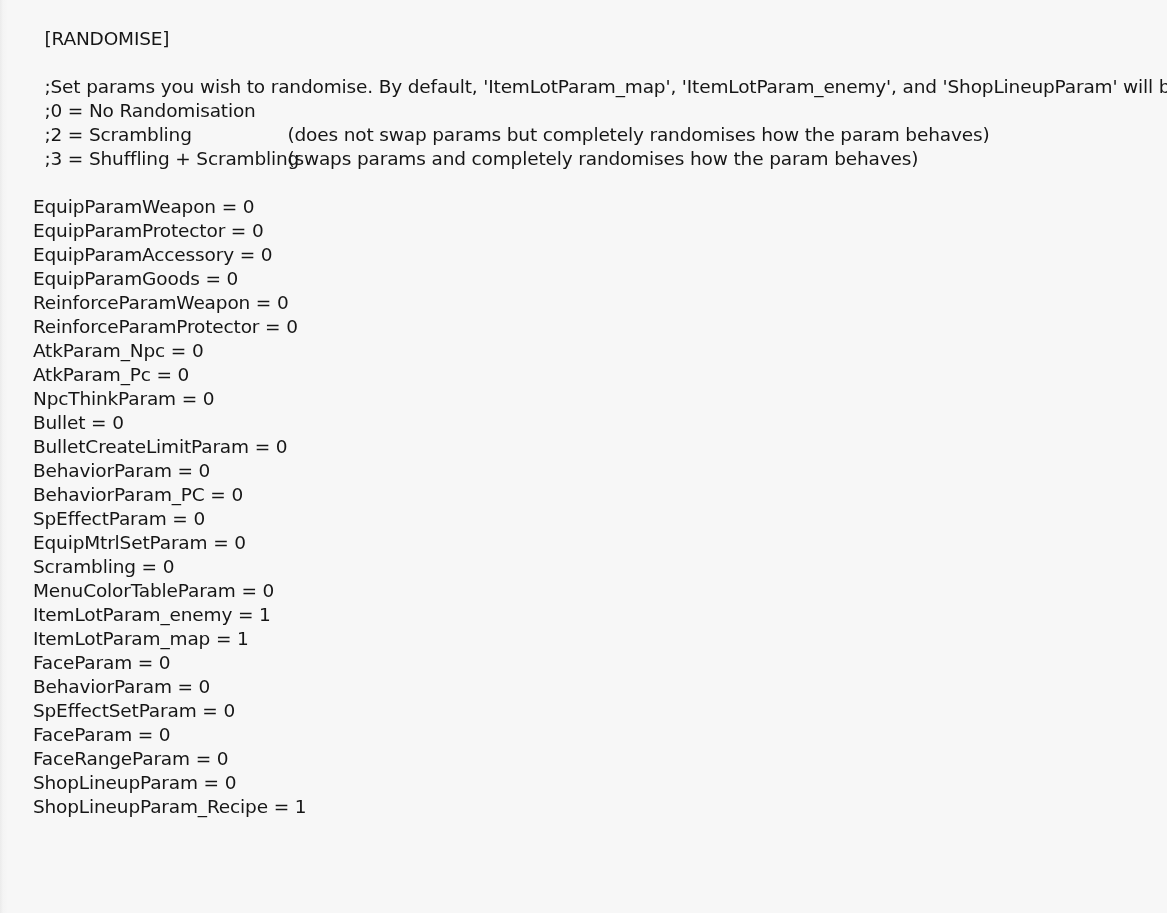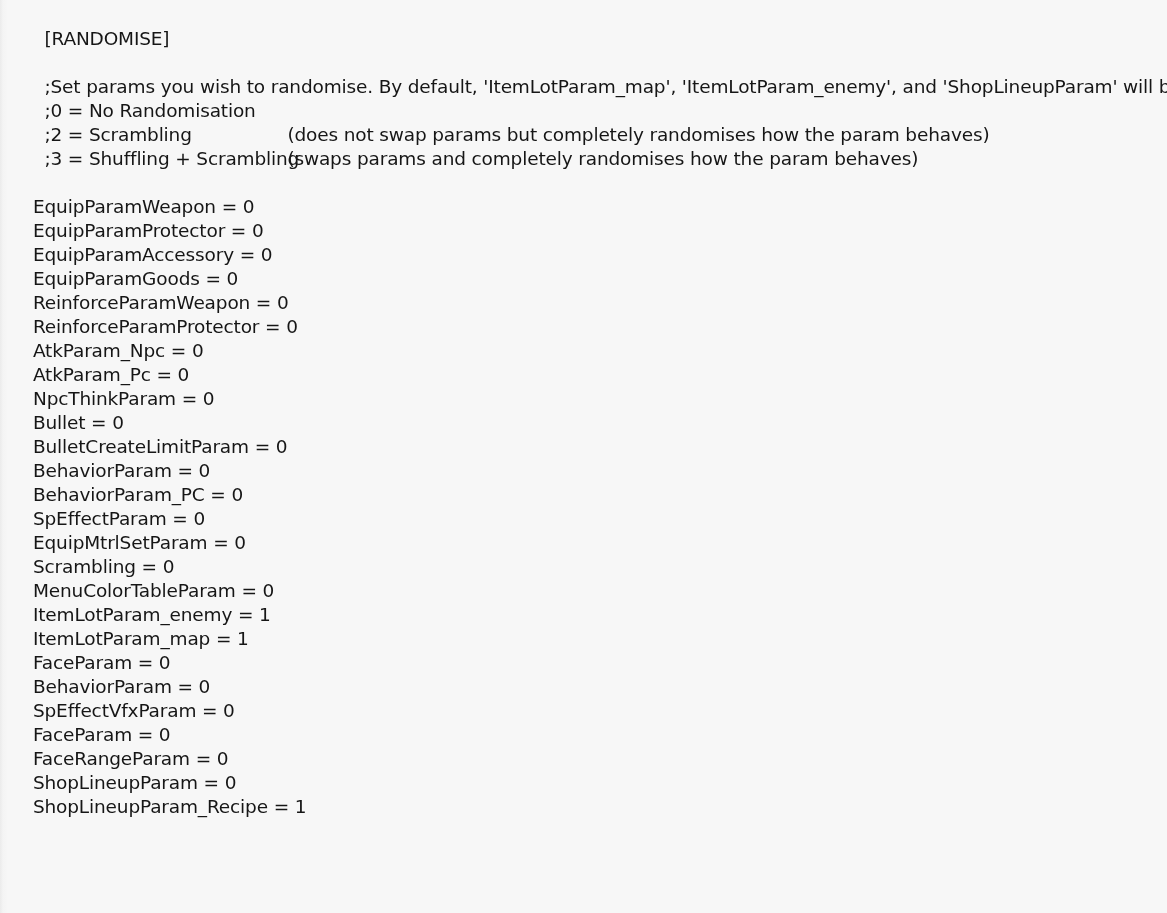--- a/index.html
+++ b/index.html
@@ -142,21 +142,21 @@
         <div class="line">
     <span>ItemLotParam_map</span><span> = </span><span>1</span>
   </div>
         <div class="line">
     <span>FaceParam</span><span> = </span><span>0</span>
   </div>
         <div class="line">
     <span>BehaviorParam</span><span> = </span><span>0</span>
   </div>
         <div class="line">
-    <span>SpEffectVfxParam</span><span> = </span><span>0</span>
+    <span>SpEffectSetParam</span><span> = </span><span>0</span>
   </div>
         <div class="line">
     <span>FaceParam</span><span> = </span><span>0</span>
   </div>
         <div class="line">
     <span>FaceRangeParam</span><span> = </span><span>0</span>
   </div>
         <div class="line">
     <span>ShopLineupParam</span><span> = </span><span>0</span>
   </div>

